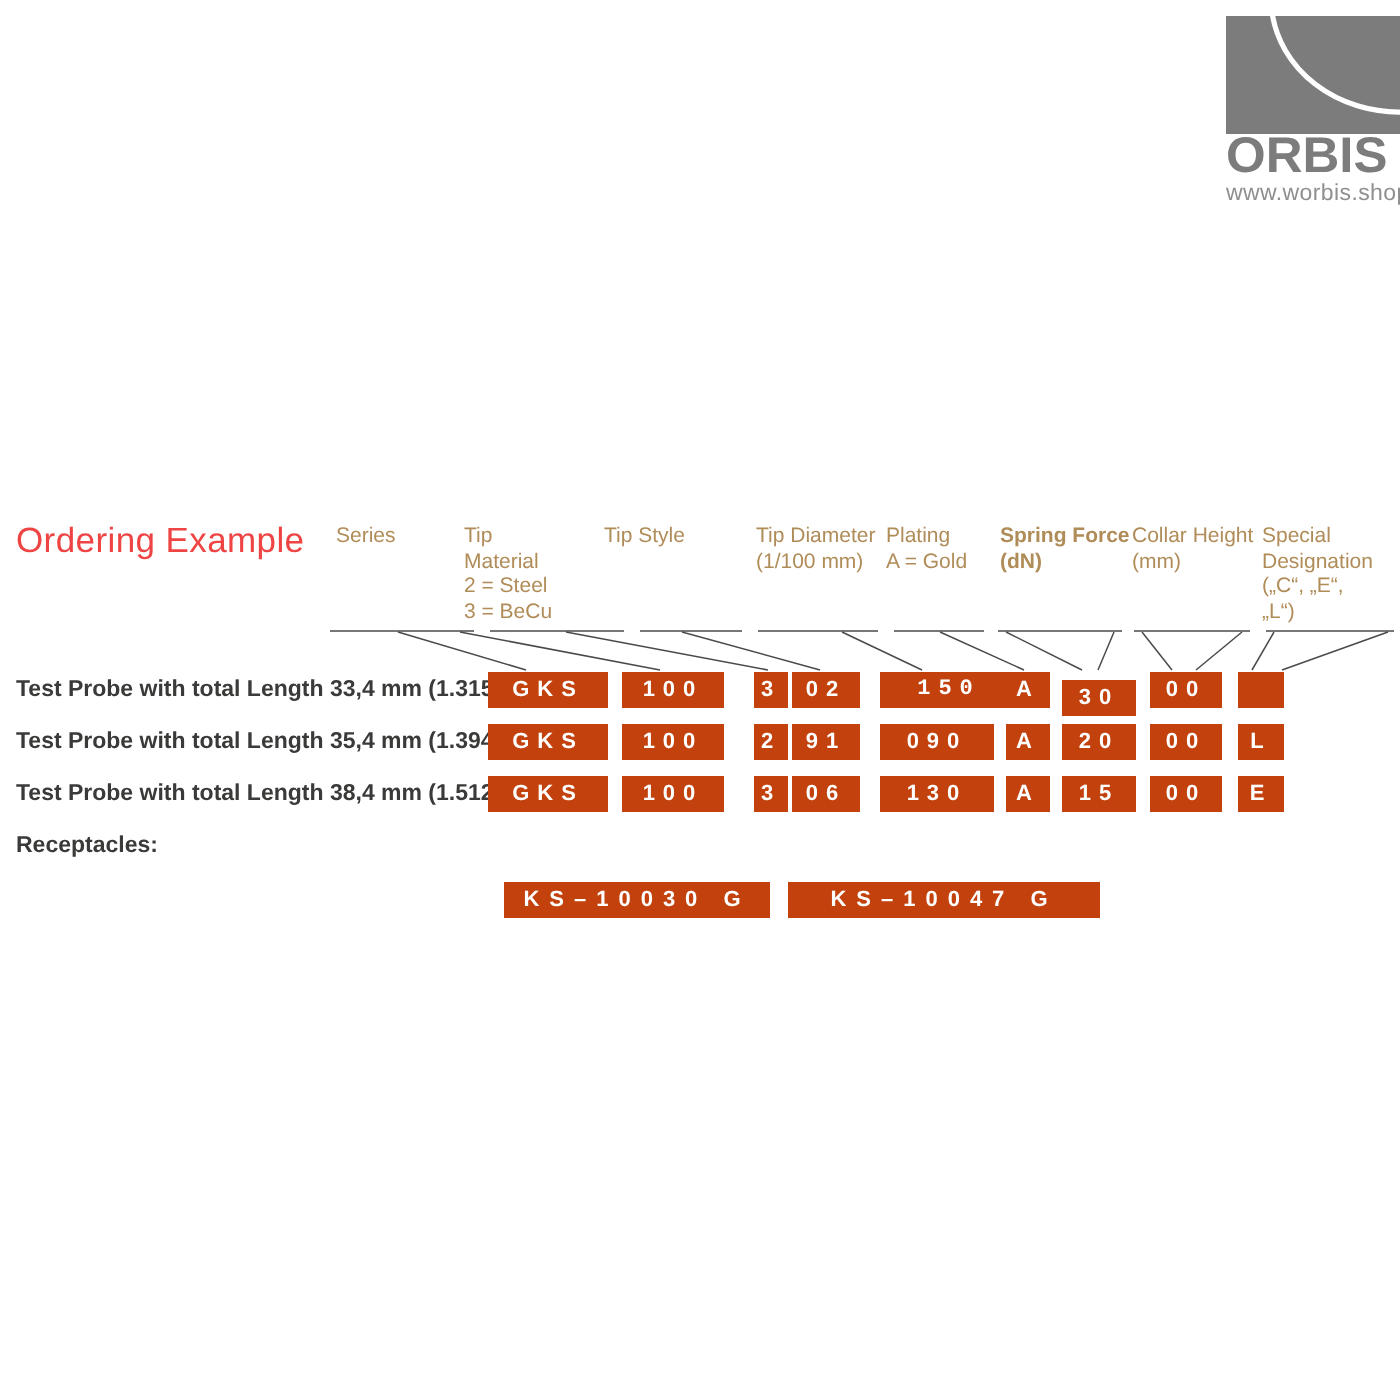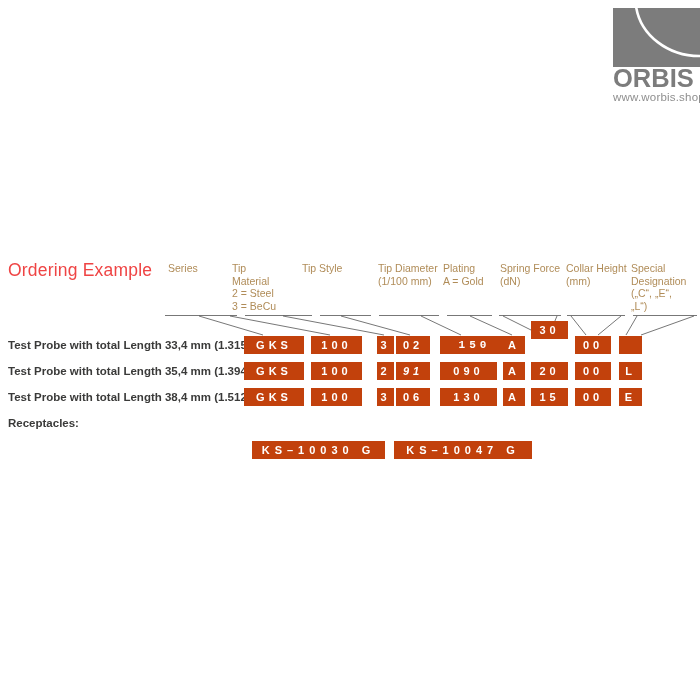--- a/index.html
+++ b/index.html
@@ -79,21 +79,21 @@
         <div>Tip Style</div>
       </div>
       <div class="col-header" style="left: 368px; margin-left: 10px;">
         <div>Tip Diameter</div>
         <div>(1/100 mm)</div>
       </div>
       <div class="col-header" style="left: 443px;">
         <div>Plating</div>
         <div>A = Gold</div>
       </div>
-      <div class="col-header" style="left: 500px;">
+      <div class="col-header" style="left: 500px; font-weight: bold;">
         <div>Spring Force</div>
         <div>(dN)</div>
       </div>
       <div class="col-header" style="left: 566px;">
         <div>Collar Height</div>
         <div>(mm)</div>
       </div>
       <div class="col-header" style="left: 631px;">
         <div>Special</div>
         <div>Designation</div>
@@ -130,41 +130,41 @@
   </svg>
 
   <div id="rows">
       <div class="row-label" style="top: 339px;">Test Probe with total Length 33,4 mm (1.315):</div>
       <div class="cell" style="left: 244px; width: 60px; top: 336px;">GKS</div>
       <div class="cell" style="left: 311px; width: 51px; top: 336px;">100</div>
       <div class="cell" style="left: 377px; width: 17px; top: 336px;">3</div>
       <div class="cell" style="left: 396px; width: 34px; top: 336px;">02</div>
       <div class="cell" style="left: 440px; width: 69px; top: 336px; font-family: Liberation Mono, monospace;">150</div>
       <div class="cell" style="left: 503px; width: 22px; top: 336px;">A</div>
-      <div class="cell" style="left: 531px; width: 37px; top: 321px;">30</div>
+      <div class="cell" style="left: 531px; width: 37px; top: 340px;">30</div>
       <div class="cell" style="left: 575px; width: 36px; top: 336px;">00</div>
       <div class="cell" style="left: 619px; width: 23px; top: 336px;"></div>
       <div class="row-label" style="top: 365px;">Test Probe with total Length 35,4 mm (1.394):</div>
       <div class="cell" style="left: 244px; width: 60px; top: 362px;">GKS</div>
       <div class="cell" style="left: 311px; width: 51px; top: 362px;">100</div>
       <div class="cell" style="left: 377px; width: 17px; top: 362px;">2</div>
-      <div class="cell" style="left: 396px; width: 34px; top: 362px; font-style: italic;">91</div>
+      <div class="cell" style="left: 396px; width: 34px; top: 362px;">91</div>
       <div class="cell" style="left: 440px; width: 57px; top: 362px;">090</div>
       <div class="cell" style="left: 503px; width: 22px; top: 362px;">A</div>
       <div class="cell" style="left: 531px; width: 37px; top: 362px;">20</div>
       <div class="cell" style="left: 575px; width: 36px; top: 362px;">00</div>
       <div class="cell" style="left: 619px; width: 23px; top: 362px;">L</div>
       <div class="row-label" style="top: 391px;">Test Probe with total Length 38,4 mm (1.512):</div>
       <div class="cell" style="left: 244px; width: 60px; top: 388px;">GKS</div>
       <div class="cell" style="left: 311px; width: 51px; top: 388px;">100</div>
       <div class="cell" style="left: 377px; width: 17px; top: 388px;">3</div>
       <div class="cell" style="left: 396px; width: 34px; top: 388px;">06</div>
       <div class="cell" style="left: 440px; width: 57px; top: 388px;">130</div>
       <div class="cell" style="left: 503px; width: 22px; top: 388px;">A</div>
       <div class="cell" style="left: 531px; width: 37px; top: 388px;">15</div>
       <div class="cell" style="left: 575px; width: 36px; top: 388px;">00</div>
       <div class="cell" style="left: 619px; width: 23px; top: 388px;">E</div>
       <div class="row-label" style="top: 417px;">Receptacles:</div>
       <div class="cell receptacle" style="left: 252px; width: 133px; top: 414px;">KS–10030 G</div>
-      <div class="cell receptacle" style="left: 394px; width: 138px; top: 414px;">KS–10047 G</div>
+      <div class="cell receptacle" style="left: 394px; width: 156px; top: 414px;">KS–10047 G</div>
     </div>
 
 </div>
 
 </body></html>

